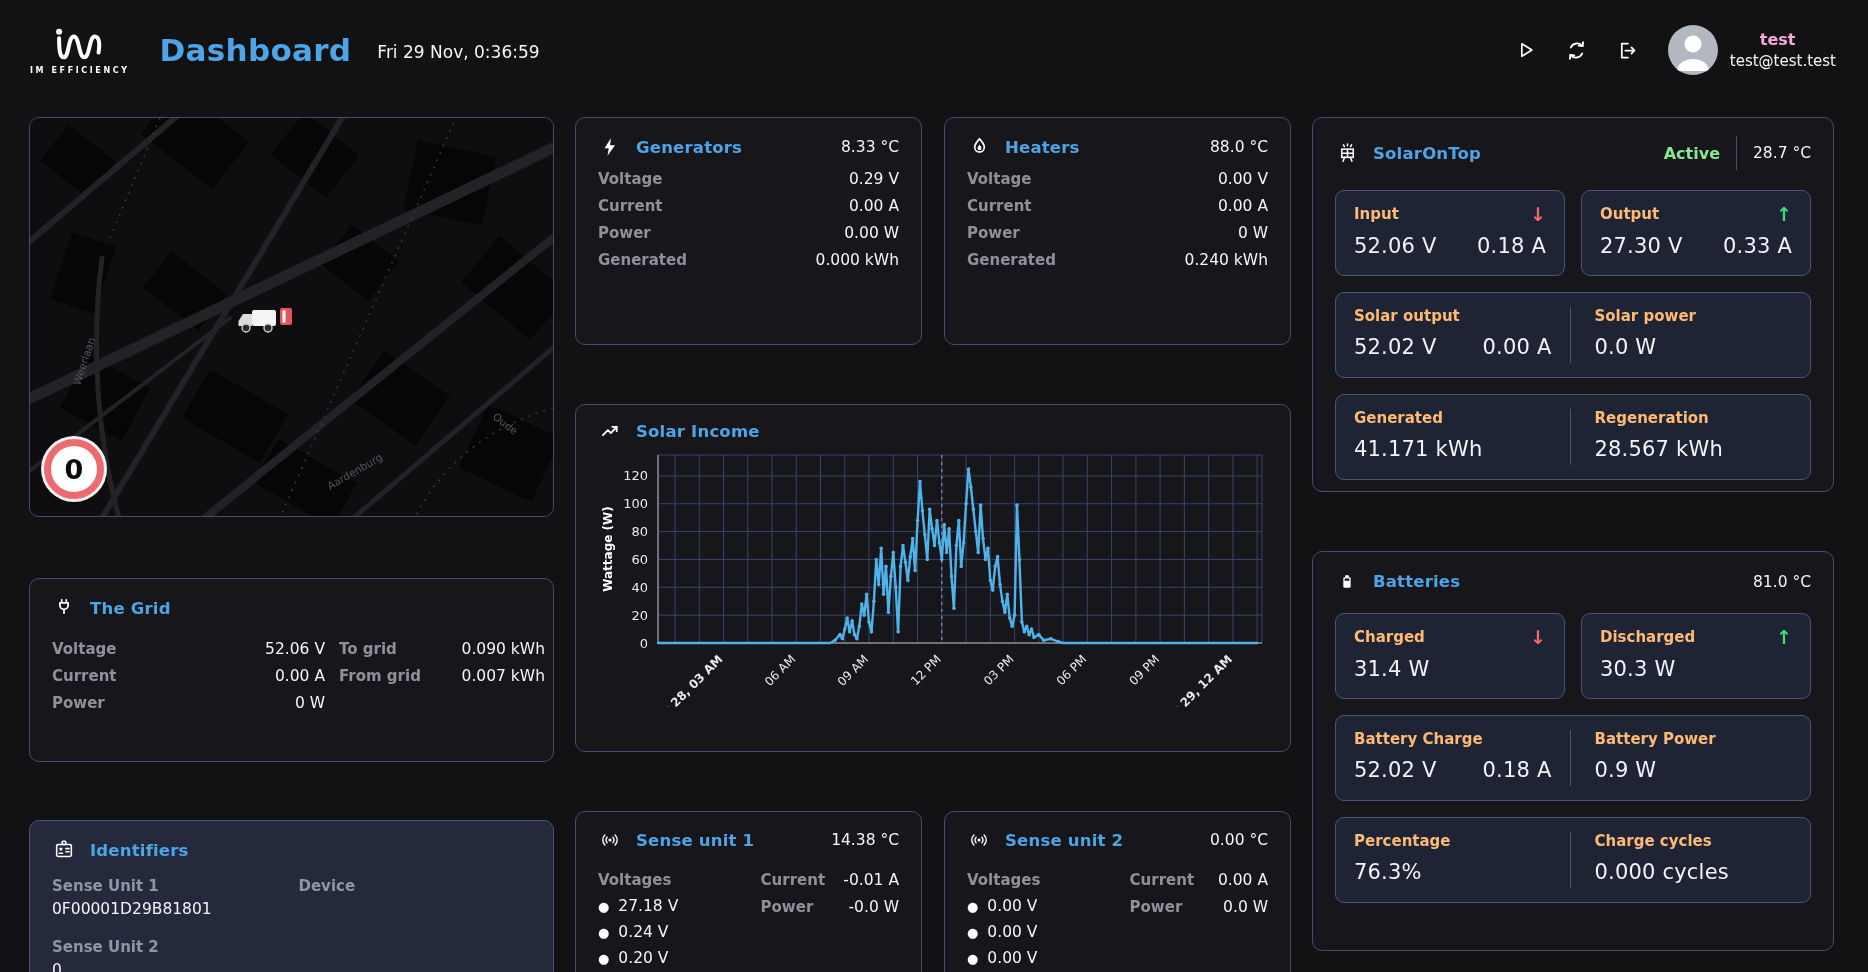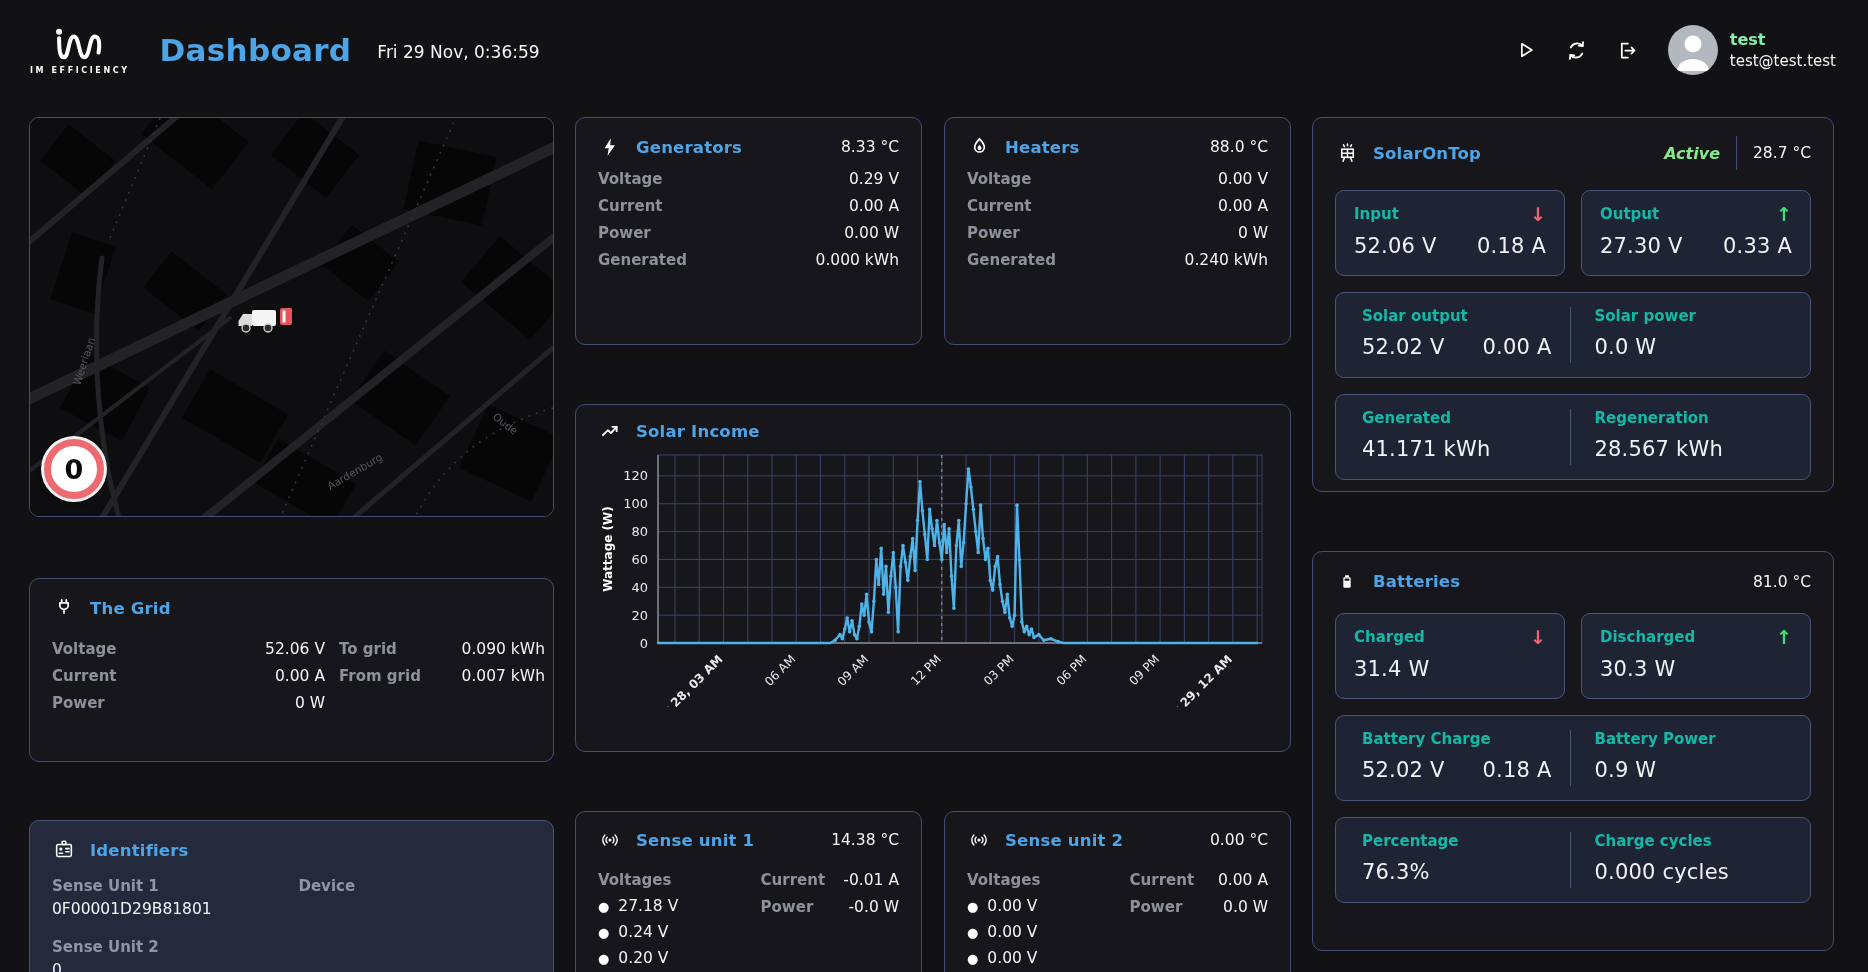--- a/index.html
+++ b/index.html
@@ -10,35 +10,35 @@
   header { height:100px; display:flex; align-items:center; padding:0 32px 0 30px; }
   .logo { display:flex; flex-direction:column; align-items:center; gap:2px; cursor:pointer; }
   .logo-text { color:#fff; font-size:8px; letter-spacing:2.6px; font-weight:600; white-space:nowrap; }
   .page-title { color:#4da4e6; font-size:31px; font-weight:800; margin-left:30px; letter-spacing:.3px; }
   .datetime { color:#f4f5f7; font-size:17px; margin-left:26px; margin-top:4px; }
   .header-right { margin-left:auto; display:flex; align-items:center; }
   .icon-btn { background:none; border:none; cursor:pointer; padding:4px; margin-left:22px; display:flex; align-items:center; }
   .icon-btn svg { display:block; }
   .avatar { width:50px; height:50px; border-radius:50%; background:#b3b7bf; margin-left:26px; overflow:hidden; flex:none; }
   .user-info { margin-left:12px; line-height:1.45; }
-  .user-name { color:#86efac; font-weight:800; font-size:16px; }
+  .user-name { color:#f9a8d4; font-weight:800; font-size:16px;margin-left:30px; }
   .user-email { color:#f4f5f7; font-size:15px; }
 
   
   main { display:grid; grid-template-columns:525px 716px 522px; gap:21px; padding:17px 29px 0 29px; }
   .col { display:flex; flex-direction:column;gap:35px; }
   .card { background:#17171b; border:1px solid #424d74; border-radius:10px; padding:18px 22px; position:relative; }
   .row2 { display:grid; grid-template-columns:1fr 1fr; gap:22px; }
 
   
   .chead { display:flex; align-items:center; }
   .cicon { width:24px; display:flex; justify-content:center; margin-right:14px; flex:none; }
   .ctitle { color:#4da4e6; font-size:16.5px; font-weight:800; letter-spacing:.2px; }
   .ctemp { margin-left:auto; color:#f4f5f7; font-size:15.5px; }
-  .status-active { margin-left:auto; color:#86e98f; font-size:16px; font-weight:800;font-style:italic; }
+  .status-active { margin-left:auto; color:#86e98f; font-size:16px; font-weight:800; }
   .vdiv { width:1px; height:34px; background:#424d74; margin:0 16px; }
 
   
   .mrow { display:flex; justify-content:space-between; margin-top:9px; min-height:18px; }
   .mlabel { color:#8e919b; font-weight:700; font-size:15px; }
   .mval { color:#f4f5f7; font-size:15.5px; }
   .mbody { margin-top:12px; }
 
   
   .map-card { height:400px; padding:0; overflow:hidden; margin-bottom:26px; cursor:grab; }
@@ -60,25 +60,25 @@
   .sense-card { height:204px; }
   .sense-body { display:grid; grid-template-columns:1fr 46%; column-gap:10px; margin-top:12px; }
   .bullet-row { display:flex; align-items:center; gap:9px; margin-top:8px; color:#f4f5f7; font-size:15.5px; }
   .bullet-dot { color:#fff; font-size:13px; }
 
   
   .solarontop-card { height:375px; margin-bottom:24px; }
   .batteries-card { height:400px; }
   .subgrid { display:grid; grid-template-columns:1fr 1fr; gap:16px; margin-top:20px; }
   .subcard { background:#1f2434; border:1px solid #4a5479; border-radius:9px; padding:14px 18px; min-height:86px; }
-  .subcard.wide { grid-column:1 / -1; display:flex; padding:14px 8px; }
+  .subcard.wide { grid-column:1 / -1; display:flex; padding:14px 0; }
   .half { flex:1; padding:0 18px 0 18px; }
   .half + .half { border-left:1px solid #4a5479; padding-left:24px; }
   .subhead { display:flex; justify-content:space-between; align-items:flex-start; }
-  .sublabel { color:#14b8a6; font-weight:700; font-size:15px; }
+  .sublabel { color:#fdba74; font-weight:700; font-size:15px; }
   .subvals { display:flex; justify-content:space-between; margin-top:10px; color:#f2f3f6; font-size:21px; letter-spacing:.2px; }
   .subvals.single { justify-content:flex-start; }
   .arrow { font-size:19px; font-weight:800; line-height:1; }
   .arrow.down { color:#f56570; }
   .arrow.up { color:#42dd76; }
 </style>
 </head>
 <body>
 
 <header>

